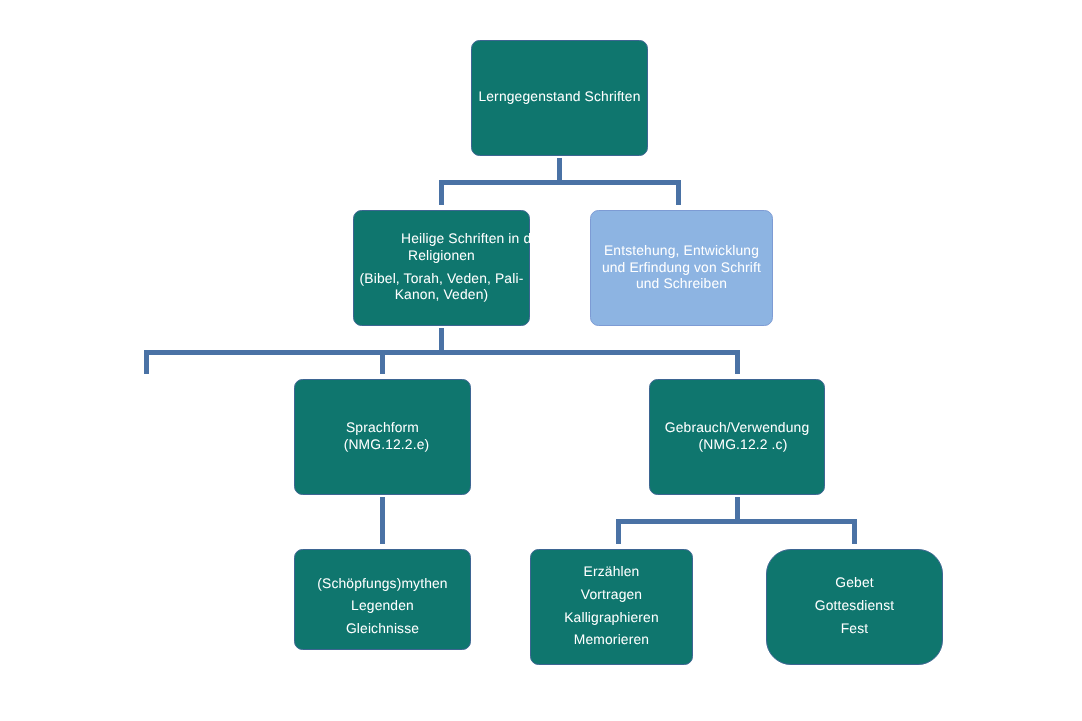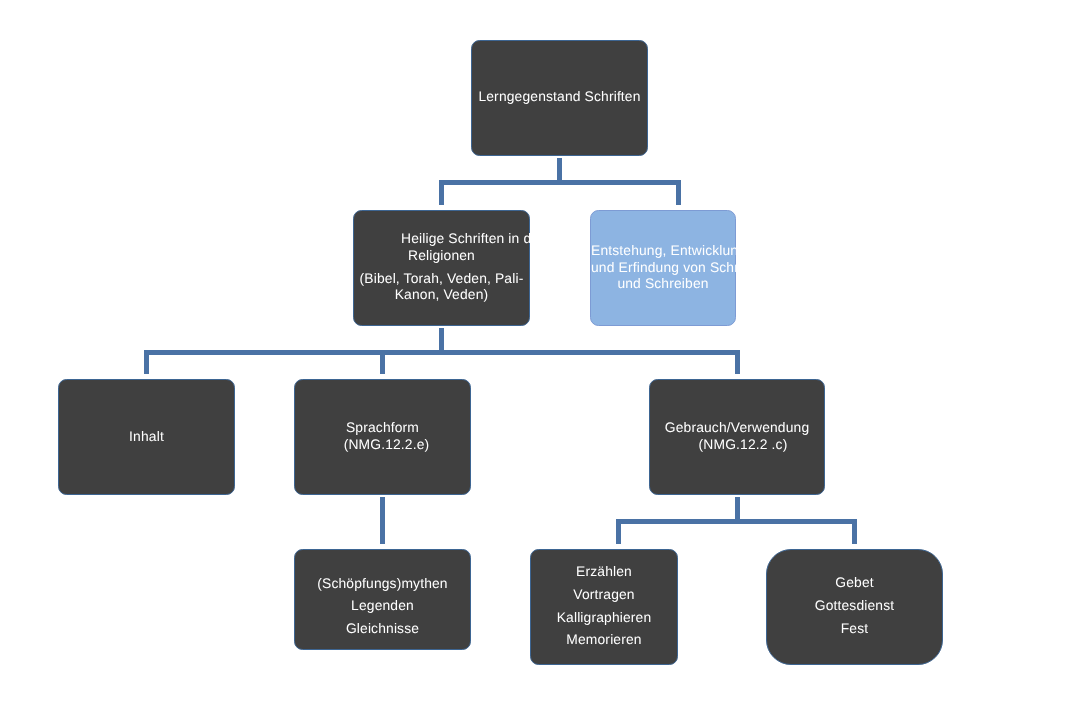--- a/index.html
+++ b/index.html
@@ -6,21 +6,21 @@
   html,body{margin:0;padding:0;background:#ffffff;}
   body{width:1082px;height:721px;overflow:hidden;
        font-family:"Liberation Sans",sans-serif;
        -webkit-font-smoothing:antialiased;
        text-rendering:geometricPrecision;}
   #stage{position:relative;width:1082px;height:721px;background:#fff;}
 
   .node{position:absolute;box-sizing:border-box;border-radius:8.5px;
         color:#ffffff;}
   .node.light{background:#8db4e2;border:1px solid #7d9bd4;}
-  .node.dark{background:#404040;border:1px solid #3d6592;}
+  .node.dark{background:#0f766e;border:1px solid #3d6592;}
 
   .tl{position:absolute;left:0;right:0;text-align:center;
       font-size:13.85px;line-height:1;letter-spacing:0.15px;white-space:nowrap;
       will-change:transform;}
 
   .conn{position:absolute;background:#4a72a5;}
 </style>
 </head>
 <body>
 
@@ -48,47 +48,44 @@
     <div class="tl" style="top:48.8px;">Lerngegenstand Schriften</div>
   </div>
 
   <div class="node dark" style="left:353px;top:210px;width:177px;height:116px;">
     <div class="tl" style="top:20.8px;padding-left:47px;">Heilige Schriften in den</div>
     <div class="tl" style="top:38px;">Religionen</div>
     <div class="tl" style="top:60.7px;">(Bibel, Torah, Veden, Pali-</div>
     <div class="tl" style="top:76.8px;">Kanon, Veden)</div>
   </div>
 
-  <div class="node light" style="left:590px;top:210px;width:146px;height:116px;">
+  <div class="node light" style="left:590px;top:210px;width:183px;height:116px;">
     <div class="tl" style="top:33.4px;">Entstehung, Entwicklung</div>
     <div class="tl" style="top:49.5px;">und Erfindung von Schrift</div>
     <div class="tl" style="top:65.5px;">und Schreiben</div>
   </div>
 
-  <div class="node dark" style="left:58px;top:379px;width:177px;height:116px;">
-    <div class="tl" style="top:49.5px;">Inhalt</div>
-  </div>
 
   <div class="node dark" style="left:294px;top:379px;width:177px;height:116px;">
     <div class="tl" style="top:41.1px;">Sprachform</div>
     <div class="tl" style="top:57.7px;padding-left:8px;">(NMG.12.2.e)</div>
   </div>
 
   <div class="node dark" style="left:649px;top:379px;width:176px;height:116px;">
     <div class="tl" style="top:41.1px;">Gebrauch/Verwendung</div>
     <div class="tl" style="top:58.3px;padding-left:12px;">(NMG.12.2 .c)</div>
   </div>
 
   <div class="node dark" style="left:294px;top:549px;width:177px;height:101px;">
     <div class="tl" style="top:26.8px;">(Schöpfungs)mythen</div>
     <div class="tl" style="top:48.7px;">Legenden</div>
     <div class="tl" style="top:71.8px;">Gleichnisse</div>
   </div>
 
-  <div class="node dark" style="left:530px;top:549px;width:148px;height:116px;">
+  <div class="node dark" style="left:530px;top:549px;width:163px;height:116px;">
     <div class="tl" style="top:15.1px;">Erzählen</div>
     <div class="tl" style="top:37.6px;">Vortragen</div>
     <div class="tl" style="top:61.1px;">Kalligraphieren</div>
     <div class="tl" style="top:82.5px;">Memorieren</div>
   </div>
 
   <div class="node dark" style="left:766px;top:549px;width:177px;height:116px;border-radius:25px;">
     <div class="tl" style="top:26.1px;">Gebet</div>
     <div class="tl" style="top:49.2px;">Gottesdienst</div>
     <div class="tl" style="top:71.8px;">Fest</div>

